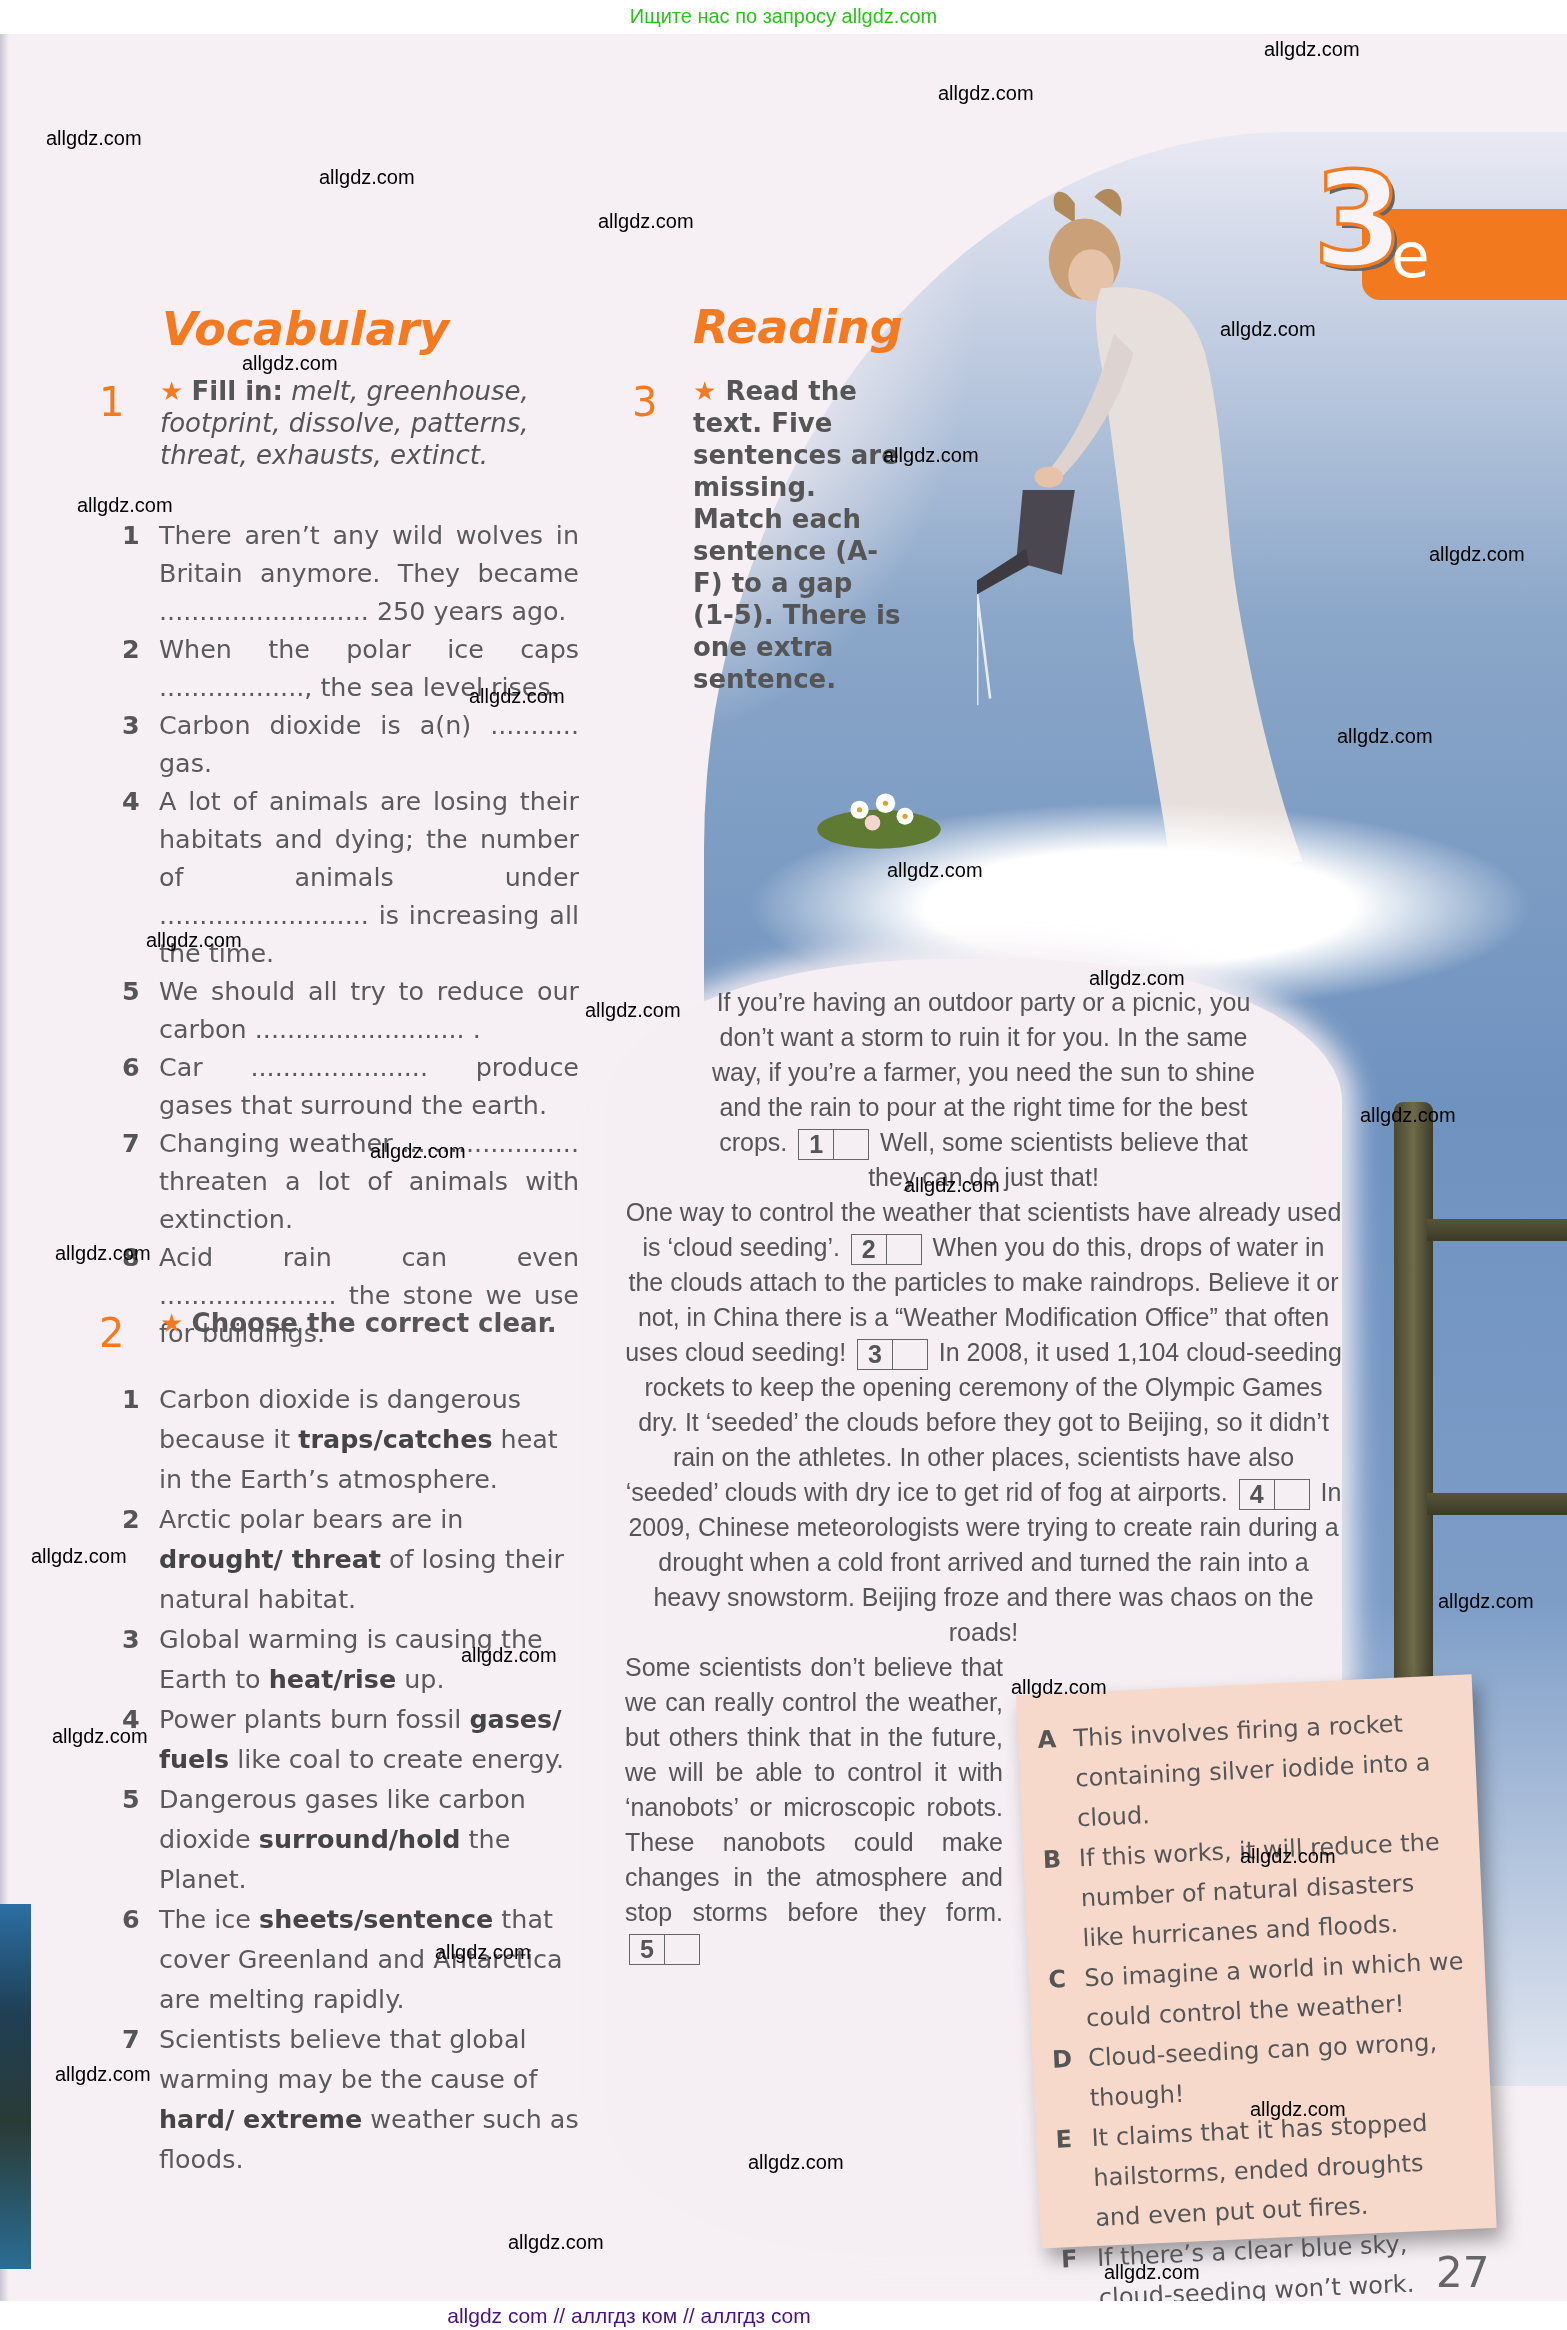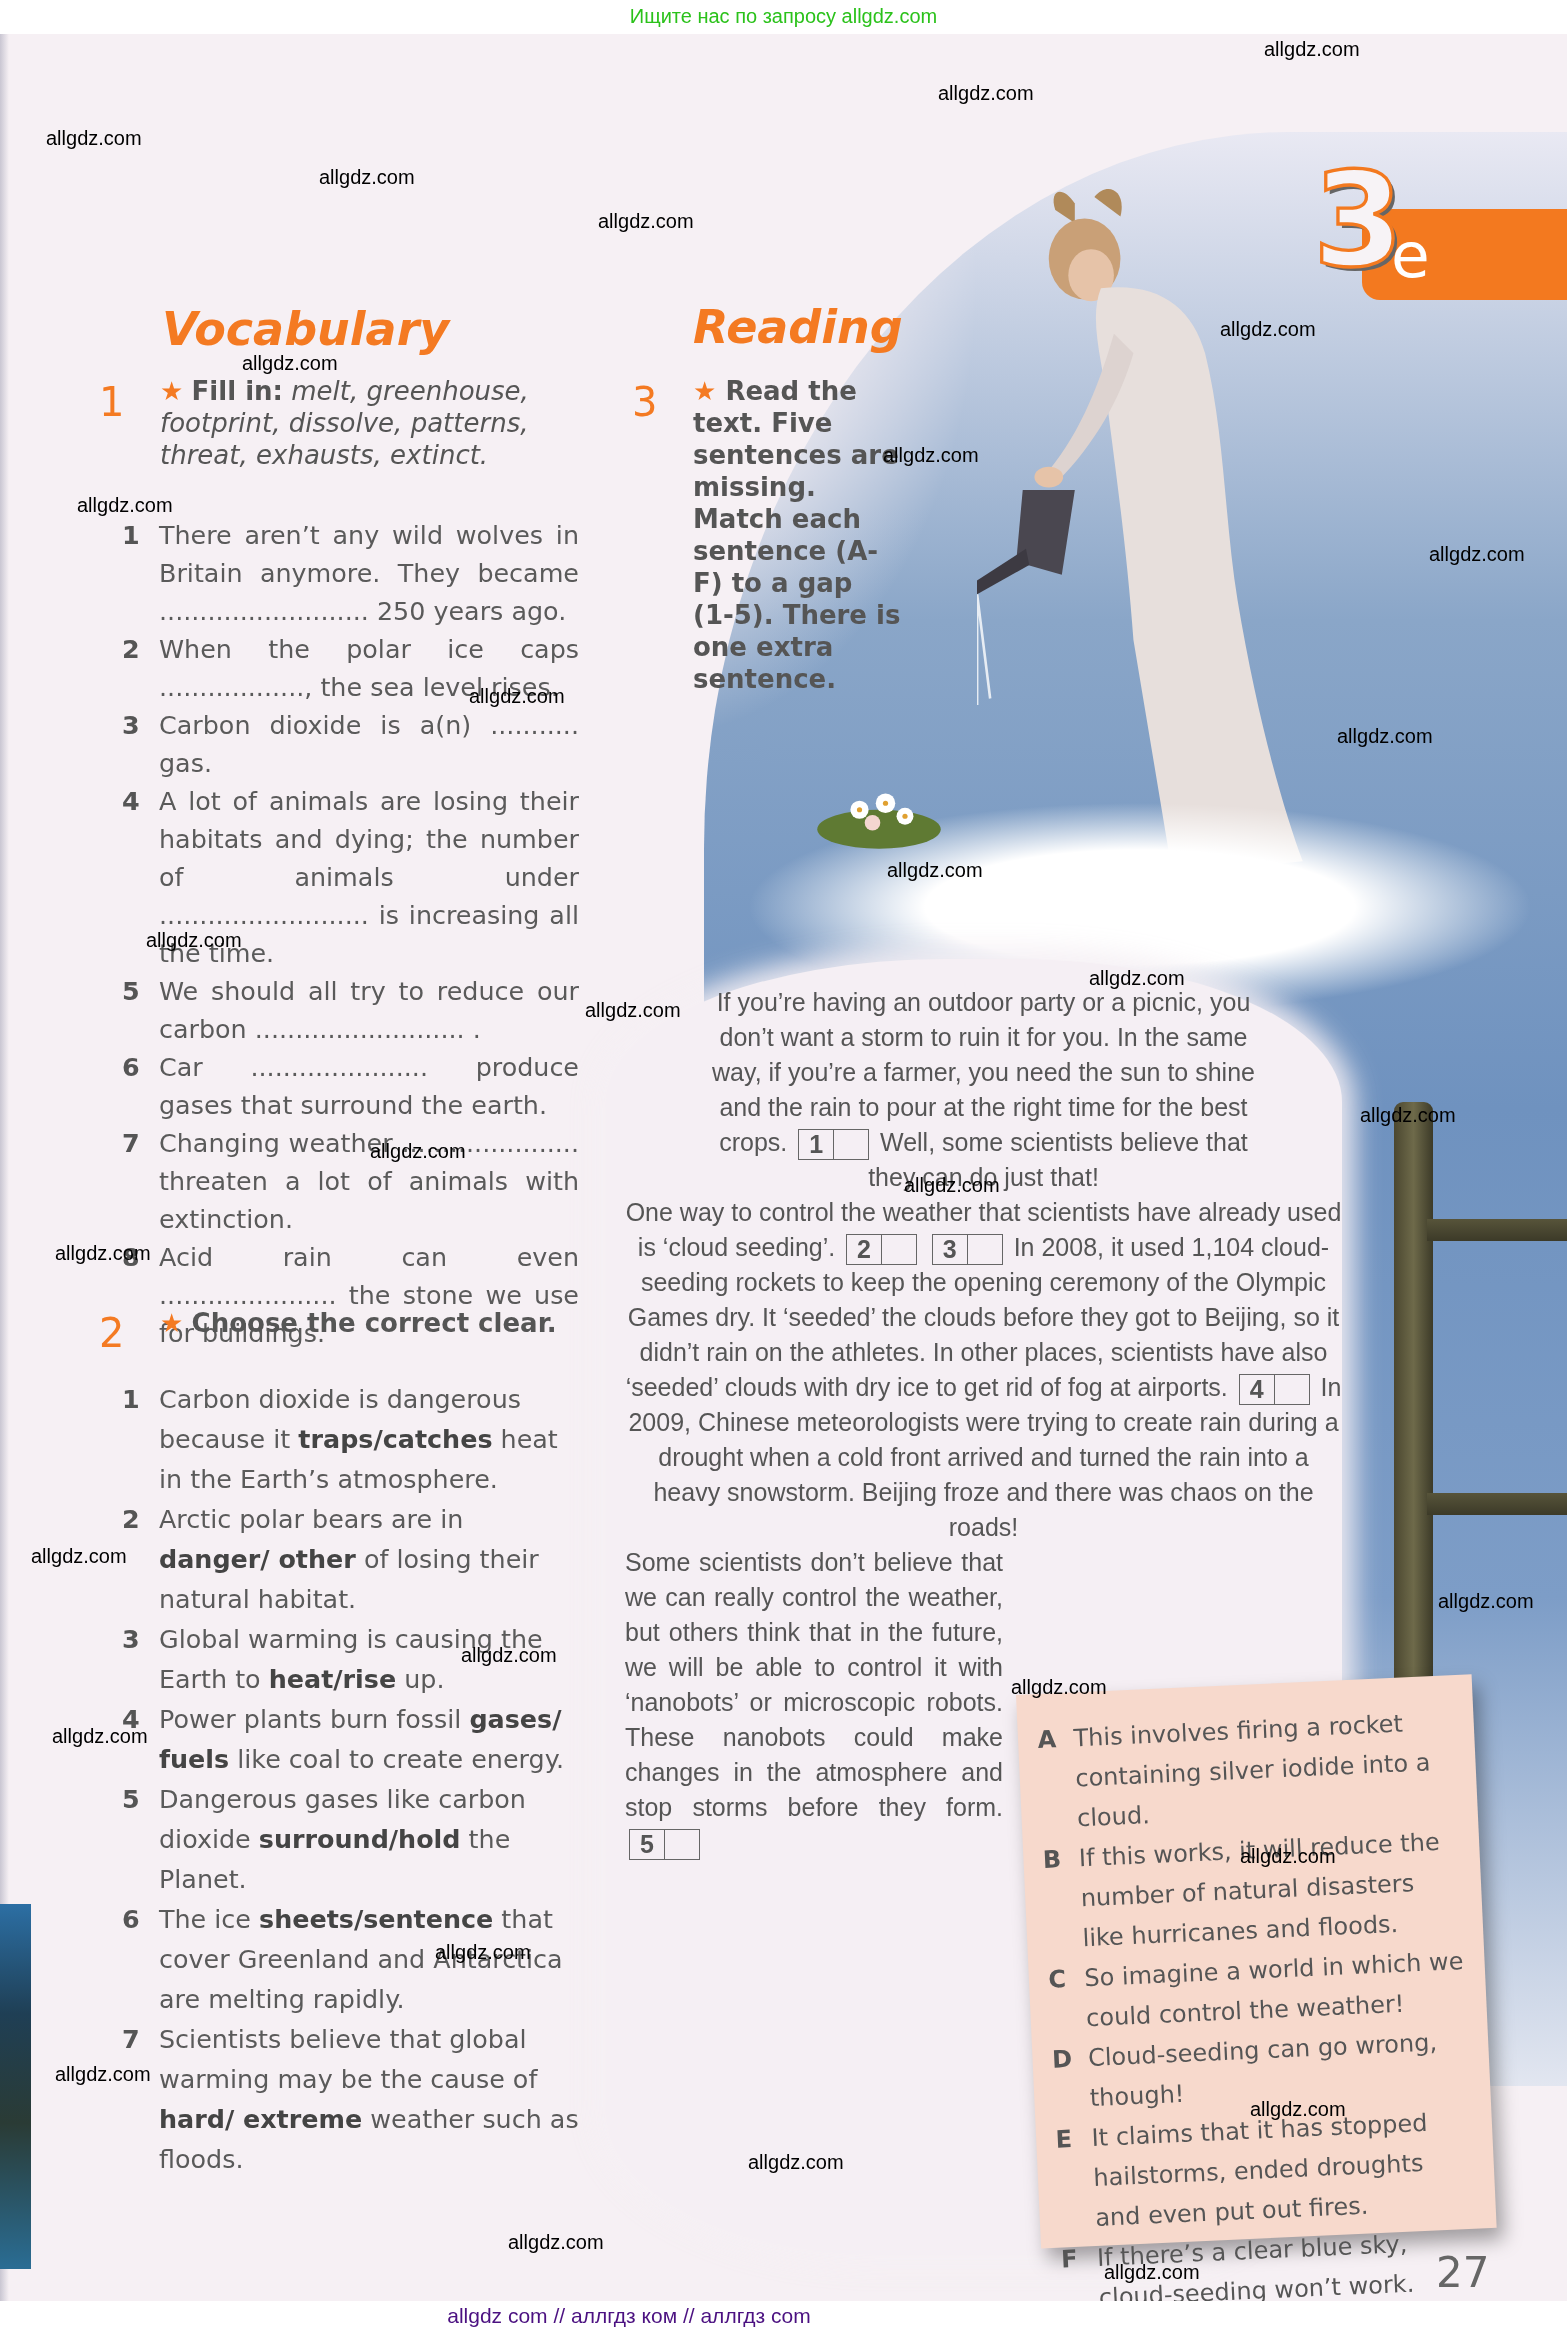--- a/index.html
+++ b/index.html
@@ -123,21 +123,21 @@
     </ul>
 
   <div class="ex-num" style="left:99px;top:1276px">2</div>
   <div class="ex-head" style="left:160px;top:1273px;width:430px">
     <span class="star">★</span>
     <b>Choose the correct clear.</b>
   </div>
 
   <ul class="items" id="ex2" style="left:122px;top:1345px;width:457px;line-height:40px">
       <li style="text-align: left;"><span class="n">1</span><span>Carbon dioxide is dangerous because it </span><b>traps/catches</b><span> heat in the Earth’s atmosphere.</span></li>
-      <li style="text-align: left;"><span class="n">2</span><span>Arctic polar bears are in </span><b>danger/ other</b><span> of losing their natural habitat.</span></li>
+      <li style="text-align: left;"><span class="n">2</span><span>Arctic polar bears are in </span><b>drought/ threat</b><span> of losing their natural habitat.</span></li>
       <li style="text-align: left;"><span class="n">3</span><span>Global warming is causing the Earth to </span><b>heat/rise</b><span> up.</span></li>
       <li style="text-align: left;"><span class="n">4</span><span>Power plants burn fossil </span><b>gases/ fuels</b><span> like coal to create energy.</span></li>
       <li style="text-align: left;"><span class="n">5</span><span>Dangerous gases like carbon dioxide </span><b>surround/hold</b><span> the Planet.</span></li>
       <li style="text-align: left;"><span class="n">6</span><span>The ice </span><b>sheets/sentence</b><span> that cover Greenland and Antarctica are melting rapidly.</span></li>
       <li style="text-align: left;"><span class="n">7</span><span>Scientists believe that global warming may be the cause of </span><b>hard/ extreme</b><span> weather such as floods.</span></li>
     </ul>
 
   <div class="section-title" style="left:693px;top:270px">Reading</div>
   <div class="ex-num" style="left:632px;top:345px">3</div>
   <div class="ex-head" style="left:693px;top:341px;width:208px;font-weight:bold">
@@ -153,20 +153,21 @@
           <span class="ga"></span>
         </span>
       <span>Well, some scientists believe that they can do just that!</span>
     </p>
     <p>
       <span>One way to control the weather that scientists have already used is ‘cloud seeding’.</span>
       <span class="gap">
           <span class="gn">2</span>
           <span class="ga"></span>
         </span>
+      <span>When you do this, drops of water in the clouds attach to the particles to make raindrops. Believe it or not, in China there is a “Weather Modification Office” that often uses cloud seeding!</span>
       <span class="gap">
           <span class="gn">3</span>
           <span class="ga"></span>
         </span>
       <span>In 2008, it used 1,104 cloud-seeding rockets to keep the opening ceremony of the Olympic Games dry. It ‘seeded’ the clouds before they got to Beijing, so it didn’t rain on the athletes. In other places, scientists have also ‘seeded’ clouds with dry ice to get rid of fog at airports.</span>
       <span class="gap">
           <span class="gn">4</span>
           <span class="ga"></span>
         </span>
       <span>In 2009, Chinese meteorologists were trying to create rain during a drought when a cold front arrived and turned the rain into a heavy snowstorm. Beijing froze and there was chaos on the roads!</span>

